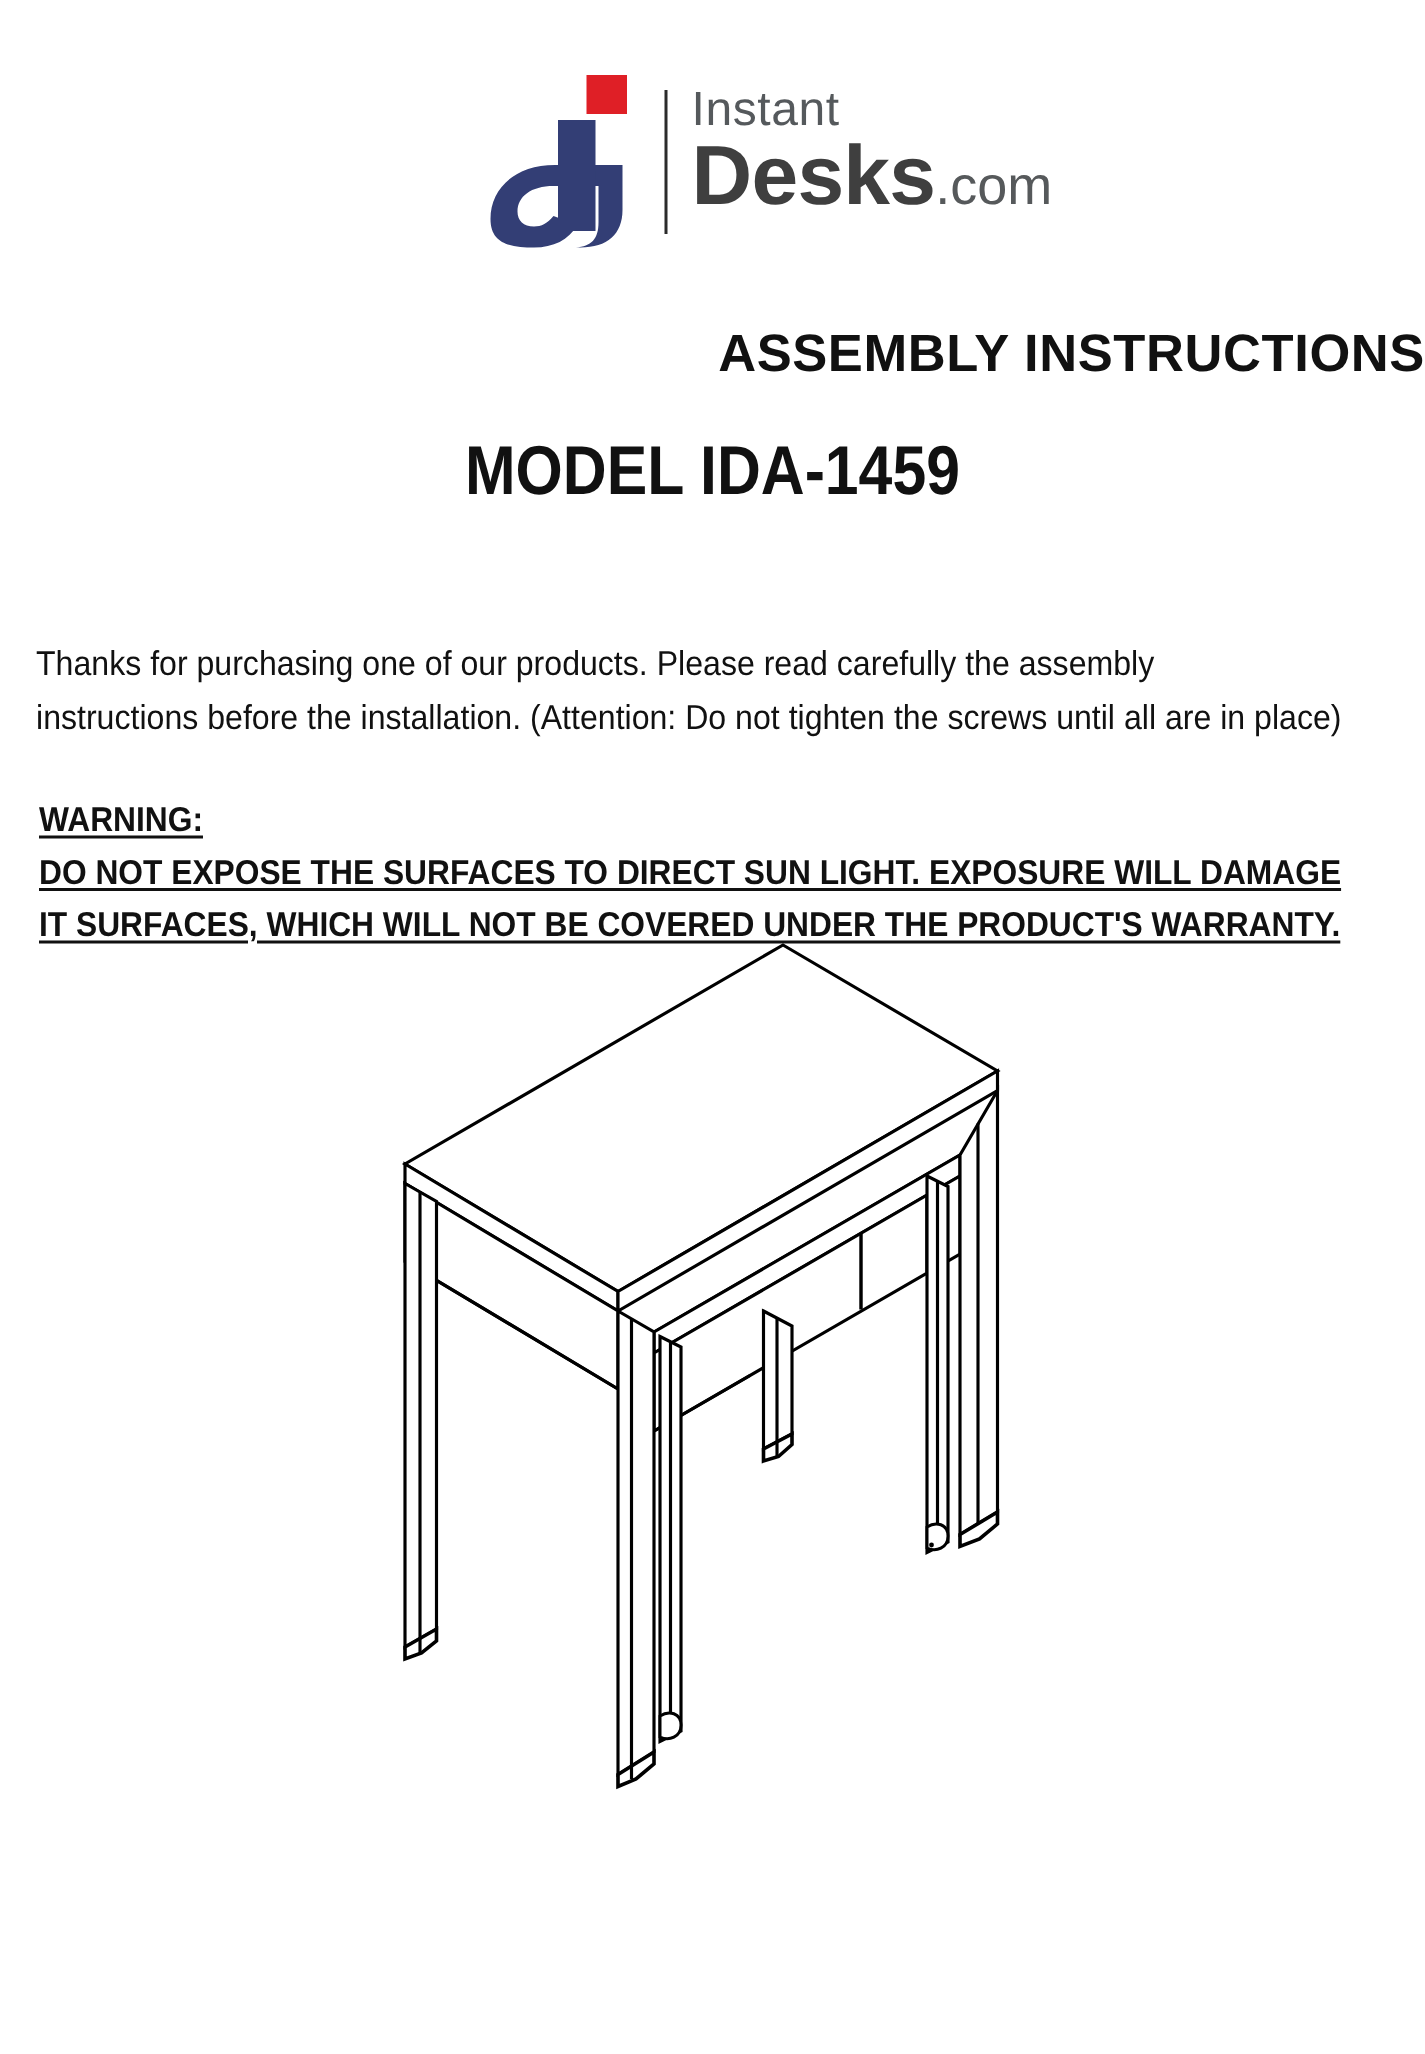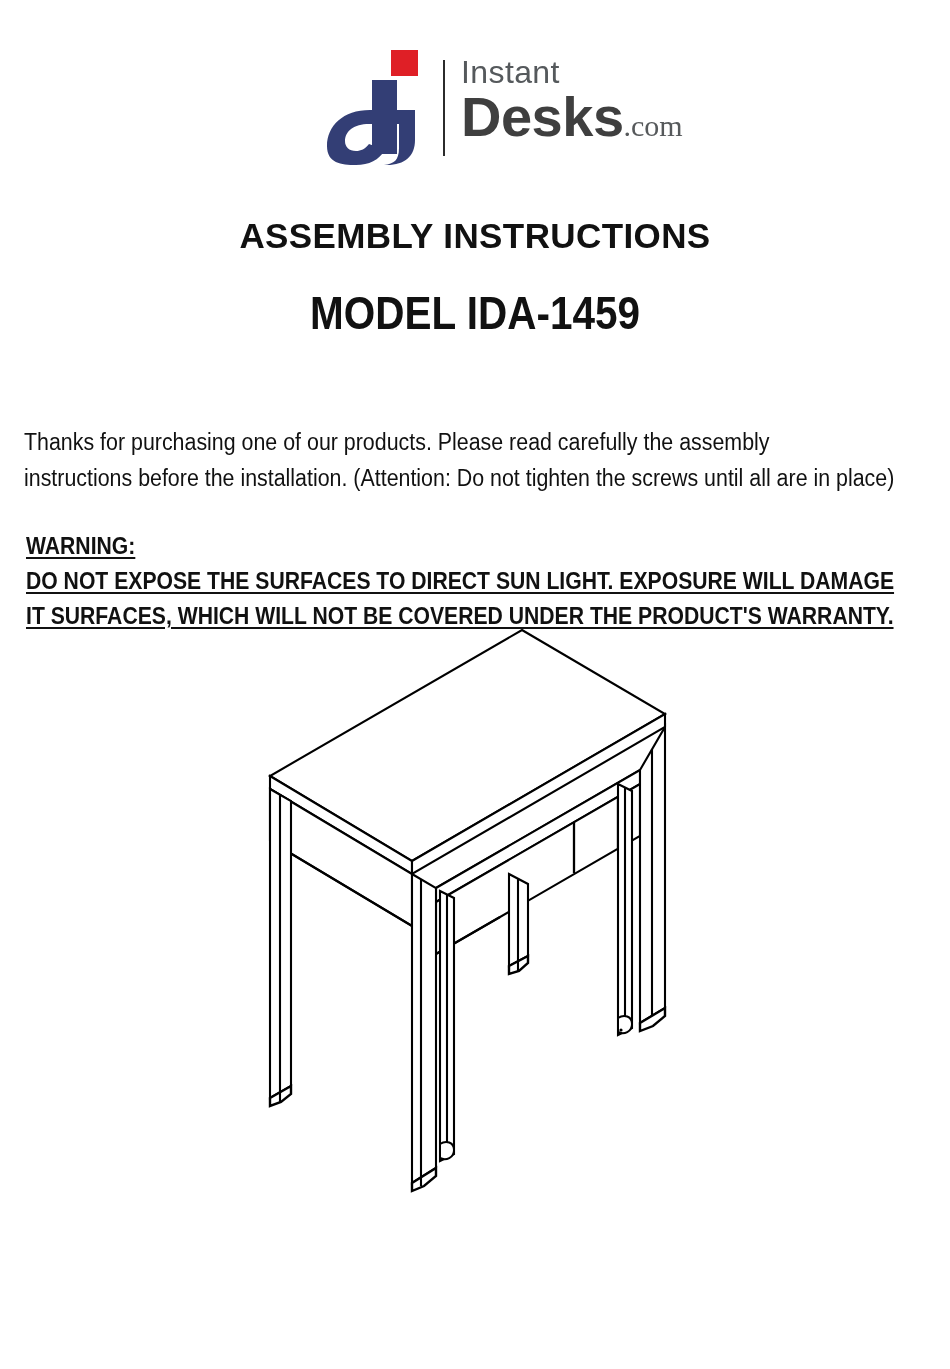--- a/index.html
+++ b/index.html
@@ -67,34 +67,34 @@
     white-space: nowrap;
   }
   .logo-desks {
     font-family: "Liberation Sans", sans-serif;
     font-size: 56px;
     font-weight: 700;
     color: #3f3f3f;
     letter-spacing: -0.5px;
   }
   .logo-dotcom {
-    font-family: Liberation Serif, serif;
-    font-size: 30px;
+    font-family: Liberation Sans, sans-serif;
+    font-size: 36px;
     font-weight: 400;
     color: #56595b;
     letter-spacing: 0px;
   }
 
   
   .heading-assembly {
     position: absolute;
     left: 0;
     top: 216px;
     width: 950px;
-    text-align: center;
+    text-align: right;
     font-family: "Liberation Sans", sans-serif;
     font-size: 35px;
     font-weight: 700;
     letter-spacing: 0.4px;
     color: #111111;
   }
   .heading-model {
     position: absolute;
     left: 0;
     top: 286px;

